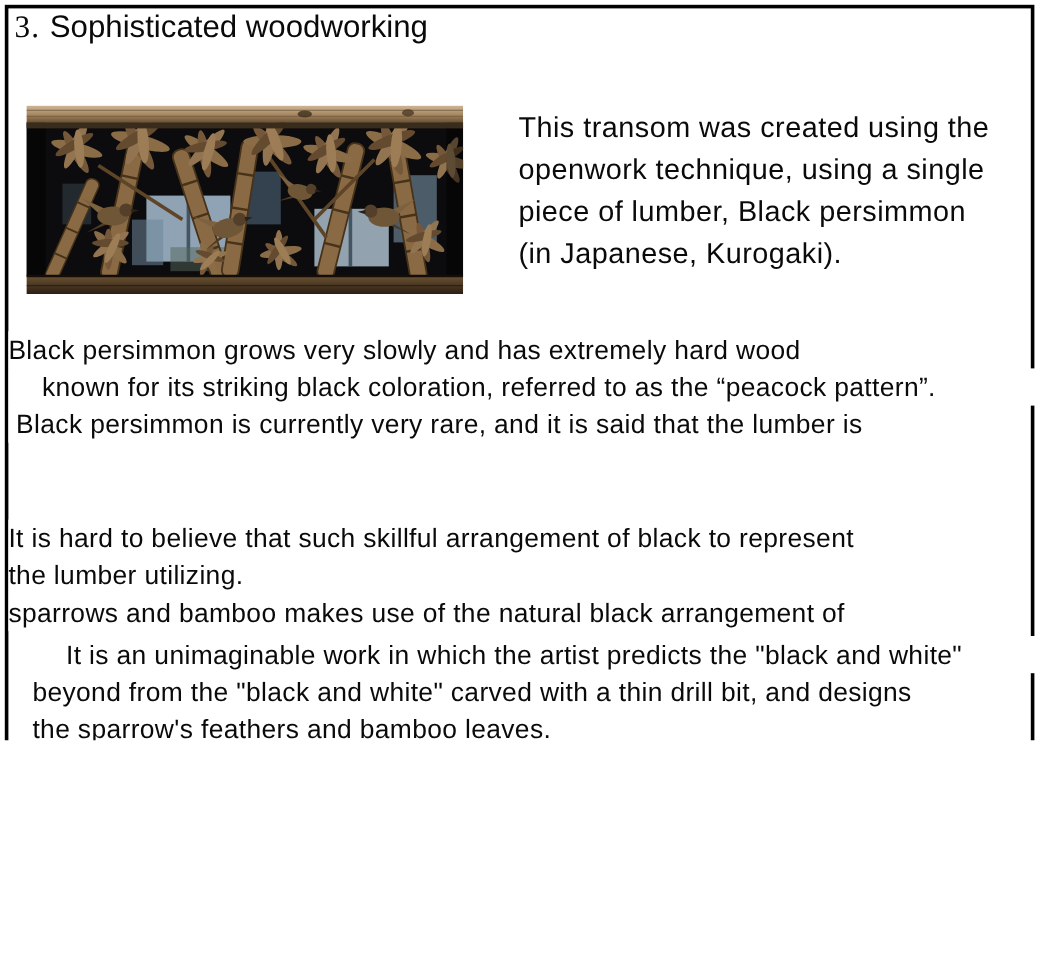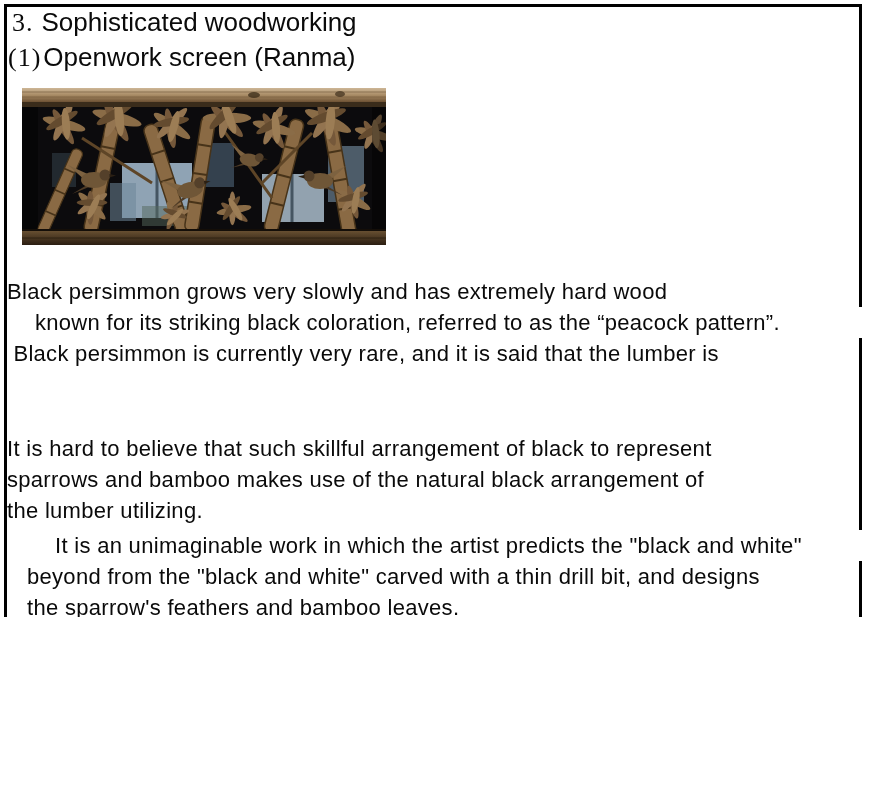--- a/index.html
+++ b/index.html
@@ -86,23 +86,20 @@
 </head>
 <body>
 
 <div class="page">
 
   <div class="page-border"></div>
 
   <header class="heading">
     <div class="h-line1">
       <span class="h-num">3.</span><span>Sophisticated woodworking</span>
-    </div>
-    <div class="h-line2">
-      <span class="h-num">(1)</span><span>Openwork screen (Ranma)</span>
     </div>
   </header>
 
   <figure class="photo" role="img">
     <svg width="364" height="157" viewBox="0 0 364 157" xmlns="http://www.w3.org/2000/svg">
       <defs>
         <linearGradient id="topwood" x1="0" y1="0" x2="0" y2="1">
           <stop offset="0" stop-color="#cdb696"></stop>
           <stop offset="0.5" stop-color="#a98c66"></stop>
           <stop offset="1" stop-color="#6e5234"></stop>
@@ -182,31 +179,37 @@
       <line x1="0" y1="9" x2="364" y2="9" stroke="#5e4628" stroke-width="1" opacity="0.4"></line>
       <ellipse cx="232" cy="7" rx="6" ry="3" fill="#3f2f1c" opacity="0.8"></ellipse>
       <ellipse cx="318" cy="6" rx="5" ry="3" fill="#3f2f1c" opacity="0.7"></ellipse>
 
       <rect x="0" y="142" width="364" height="15" fill="url(#botwood)"></rect>
       <line x1="0" y1="142" x2="364" y2="142" stroke="#140e08" stroke-width="2"></line>
       <line x1="0" y1="150" x2="364" y2="150" stroke="#1d1409" stroke-width="1" opacity="0.6"></line>
     </svg>
   </figure>
 
+  <div class="intro">
+      <div class="tline">This transom was created using the</div>
+      <div class="tline">openwork technique, using a single</div>
+      <div class="tline">piece of lumber, Black persimmon</div>
+      <div class="tline">(in Japanese, Kurogaki).</div>
+    </div>
 
   <div class="bodytext para1">
       <div class="tline">Black persimmon grows very slowly and has extremely hard wood</div>
       <div class="tline">known for its striking black coloration, referred to as the “peacock pattern”.</div>
       <div class="tline"> Black persimmon is currently very rare, and it is said that the lumber is</div>
     </div>
 
   <div class="bodytext para2">
       <div class="tline">It is hard to believe that such skillful arrangement of black to represent</div>
+      <div class="tline">the lumber utilizing.</div>
       <div class="tline">sparrows and bamboo makes use of the natural black arrangement of</div>
-      <div class="tline">the lumber utilizing.</div>
     </div>
 
   <div class="bodytext para3">
       <div class="tline">It is an unimaginable work in which the artist predicts the "black and white"</div>
       <div class="tline">beyond from the "black and white" carved with a thin drill bit, and designs</div>
       <div class="tline">the sparrow's feathers and bamboo leaves.</div>
     </div>
 
 </div>
 

